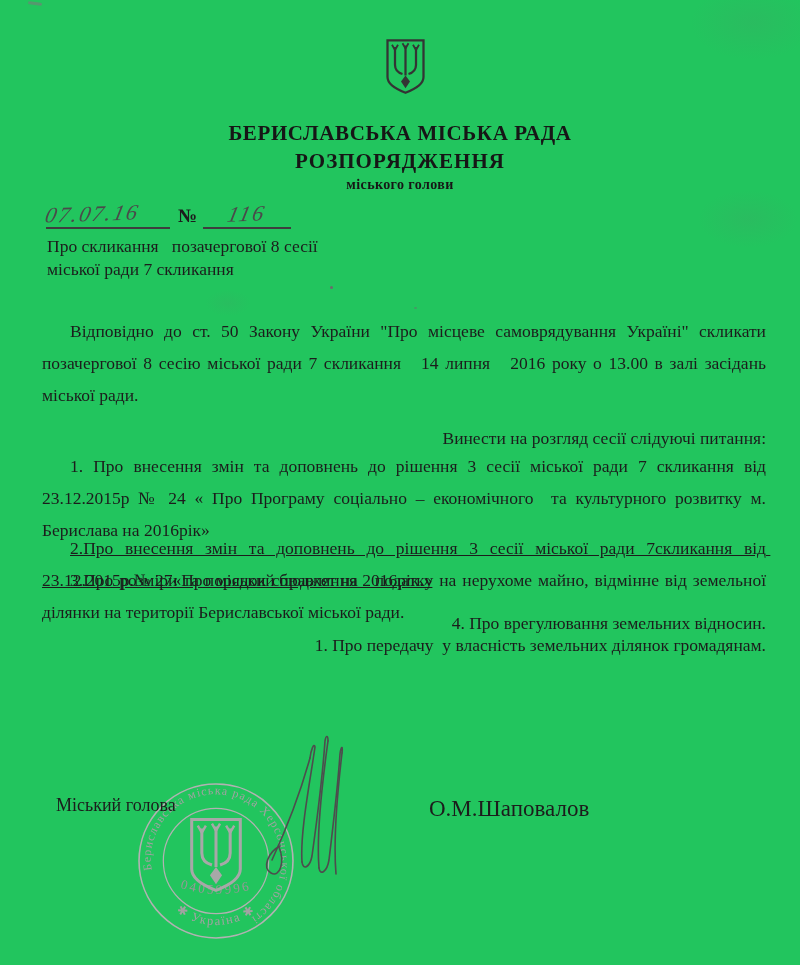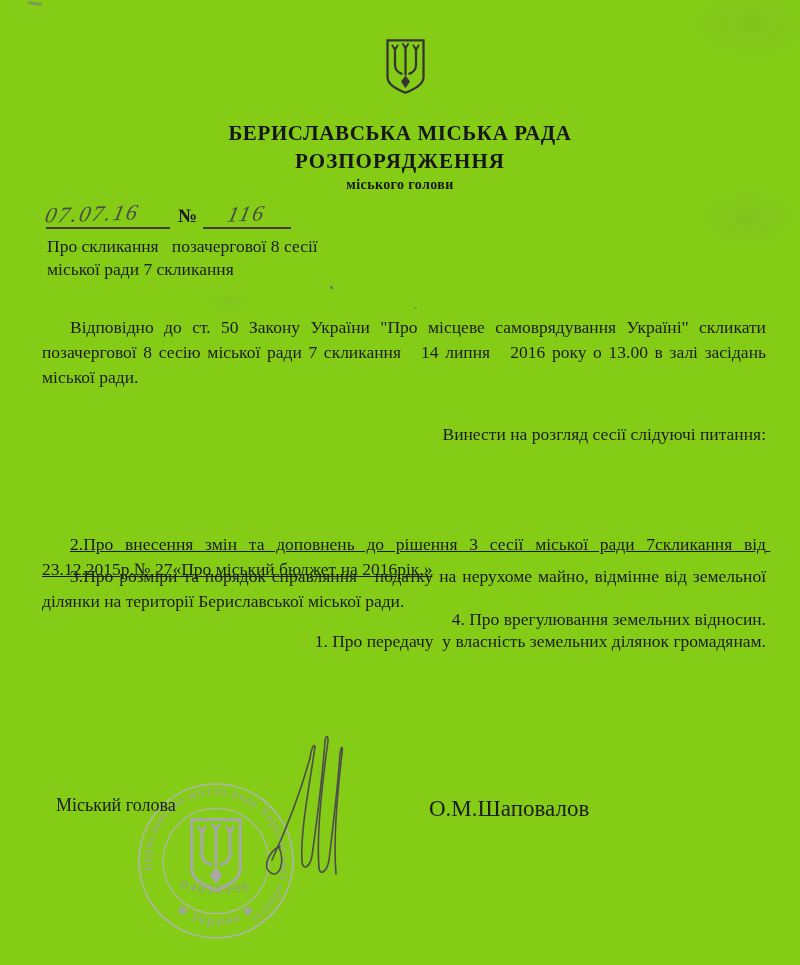--- a/index.html
+++ b/index.html
@@ -1,18 +1,18 @@
 <!DOCTYPE html>
 <html><head>
 <meta charset="utf-8">
 <style>
   html,body { margin:0; padding:0; background:#ffffff; }
   .page {
     position:relative; width:800px; height:965px;
-    background:#84cc16; overflow:hidden;
+    background:#22c55e; overflow:hidden;
     font-family:"Liberation Serif", serif; color:#1c1c1c;
   }
   
   .emblem { position:absolute; left:383px; top:36px; width:45px; height:61px; color:#343434; }
   .org-name, .doc-type, .doc-subtitle {
     position:absolute; left:0; width:100%; text-align:center; font-weight:bold; color:#161616;
   }
   .org-name  { top:121px; font-size:21px; letter-spacing:0.6px; }
   .doc-type  { top:149px; font-size:21px; letter-spacing:1px; }
   .doc-subtitle { top:177px; font-size:14px; letter-spacing:0.4px; }
@@ -25,21 +25,21 @@
   .hw { display:inline-block; font-style:italic; font-size:22px; line-height:26px;
         color:#4a4a4a; letter-spacing:2px; transform:skewX(-14deg) rotate(-2deg); }
   .no-sign { display:inline-block; font-size:19px; font-weight:bold; margin-left:8px; vertical-align:bottom; line-height:26px; }
 
   
   .subject { position:absolute; left:47px; font-size:17.5px; white-space:pre-wrap; }
   .subject.l1 { top:236px;text-align:center; }
   .subject.l2 { top:259px; }
   .para {
     position:absolute; left:42px; width:724px;
-    font-size:17.5px; line-height:25px;
+    font-size:17.5px; line-height:32px;
     text-align:justify; text-indent:28px; white-space:pre-wrap;
   }
   .no-justify { text-align:right; }
   .p1 { top:315px; }
   .heading-agenda { top:422px; }
   .i1 { top:450px; }
   .i2 { top:532px;text-decoration:underline; }
   .i3 { top:564px; }
   .i4 { top:607px; }
   .i5 { top:629px; }
@@ -104,20 +104,21 @@
 
   <div class="date-line">
     <span class="hw-line date"><span class="hw">07.07.16</span></span><span class="no-sign">№</span><span class="hw-line num"><span class="hw">116</span></span>
   </div>
 
   <div class="subject l1">Про скликання   позачергової 8 сесії</div>
   <div class="subject l2">міської ради 7 скликання</div>
 
   <div class="para p1">Відповідно до ст. 50 Закону України "Про місцеве самоврядування Україні" скликати позачергової 8 сесію міської ради 7 скликання   14 липня   2016 року о 13.00 в залі засідань міської ради.</div>
   <div class="para heading-agenda no-justify">Винести на розгляд сесії слідуючі питання:</div>
+  <div class="para i1">1. Про внесення змін та доповнень до рішення 3 сесії міської ради 7 скликання від 23.12.2015р № 24 « Про Програму соціально – економічного  та культурного розвитку м. Берислава на 2016рік»</div>
   <div class="para i2">2.Про внесення змін та доповнень до рішення 3 сесії міської ради 7скликання від 23.12.2015р.№ 27«Про міський бюджет на 2016рік.»</div>
   <div class="para i3">3.Про розміри та порядок справляння   податку на нерухоме майно, відмінне від земельної ділянки на території Бериславської міської ради.</div>
   <div class="para i4 no-justify">4. Про врегулювання земельних відносин.</div>
   <div class="para i5 no-justify">1. Про передачу  у власність земельних ділянок громадянам.</div>
 
   <div class="sig-title">Міський голова</div>
   <div class="sig-name">О.М.Шаповалов</div>
 
   <svg class="stamp" viewBox="0 0 156 156">
     <defs>

